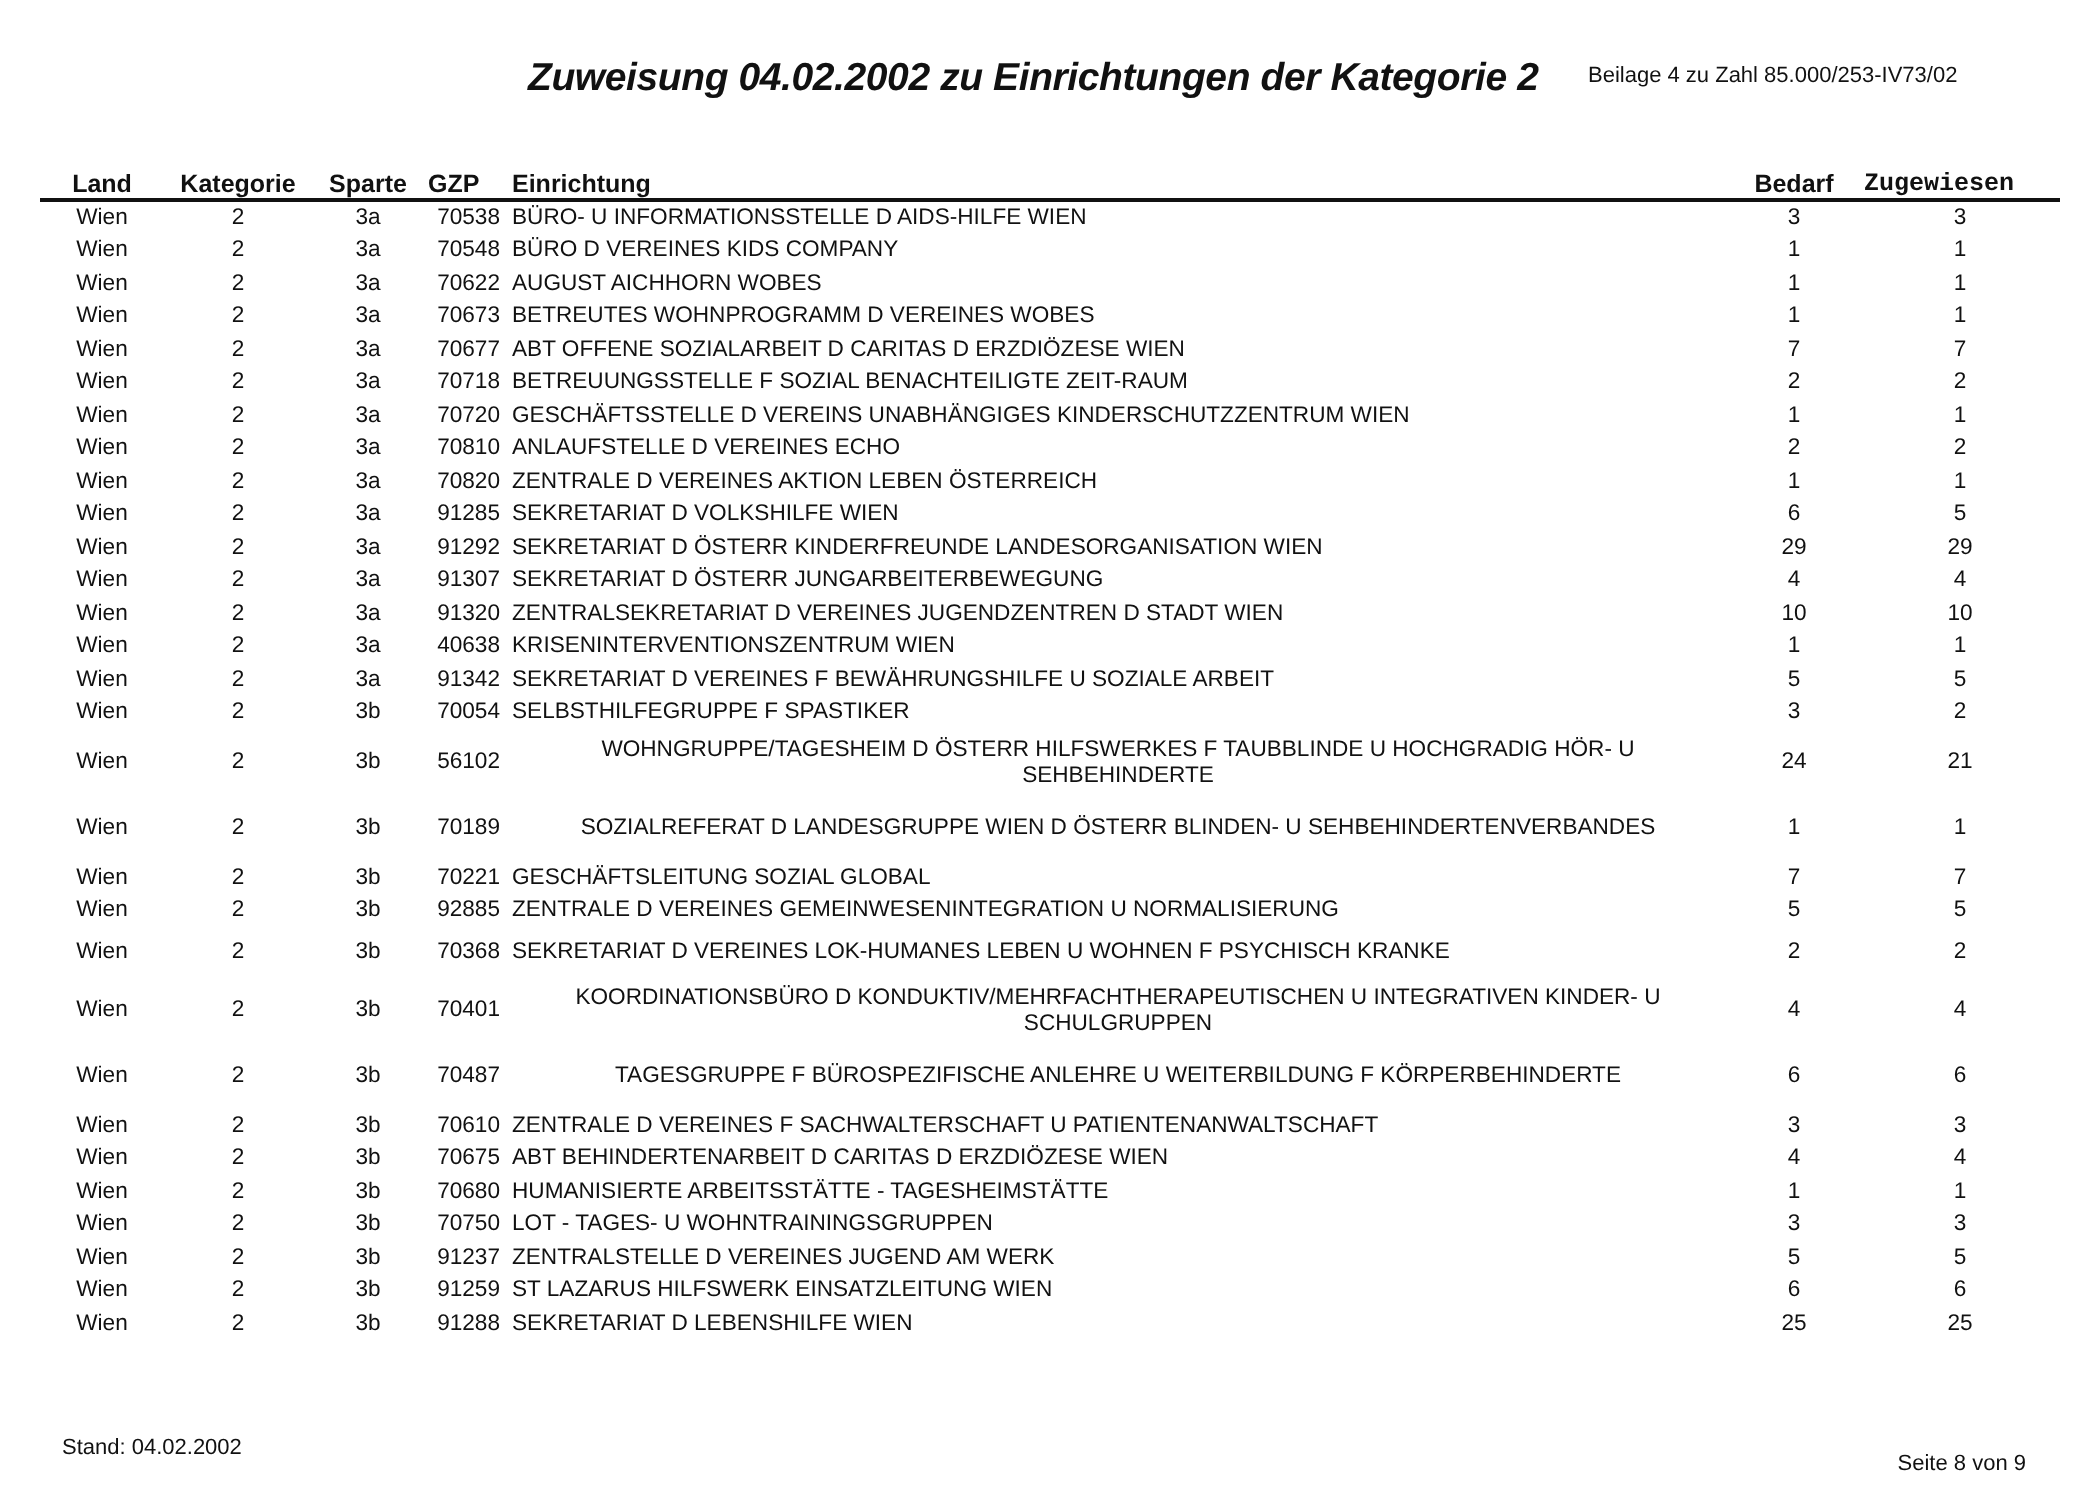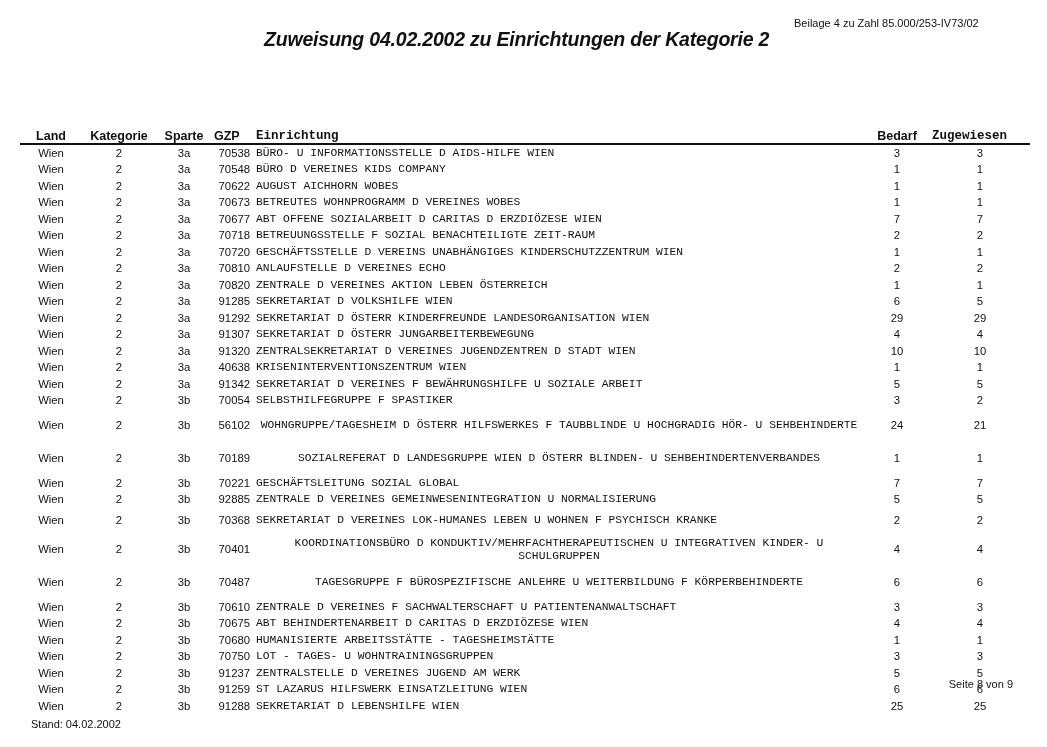--- a/index.html
+++ b/index.html
@@ -1,43 +1,43 @@
 <!DOCTYPE html>
 <html><head>
 <meta charset="utf-8">
 <style>
   html, body { margin:0; padding:0; background:#ffffff; }
   body { width:1047px; height:747px; position:relative; overflow:hidden;
          font-family:"Liberation Sans", sans-serif; color:#111; }
   .title { position:absolute; left:264px; top:28px; font-size:19.5px; font-weight:bold;
            font-style:italic; white-space:nowrap; letter-spacing:-0.2px; }
-  .beilage { position:absolute; left:794px; top:17px; font-size:11px; white-space:nowrap; }
-  table { position:absolute; left:20px; top:80px; border-collapse:collapse; font-size:11.3px;margin-top:44px; }
+  .beilage { position:absolute; left:794px; top:32px; font-size:11px; white-space:nowrap; }
+  table { position:absolute; left:20px; top:80px; border-collapse:collapse; font-size:11.3px; }
   th { font-weight:bold; font-size:12.5px; padding:0 2px 0 2px; height:19px; vertical-align:bottom;
        white-space:nowrap; border-bottom:2px solid #111; }
   td { padding:0 2px; height:16.5px; line-height:13px; vertical-align:middle; white-space:nowrap; }
   .c-land { width:58px; text-align:center; }
   .c-kat { width:70px; text-align:center; }
   .c-sp { width:52px; text-align:center; }
   .c-gzp { width:36px; text-align:right; padding-right:4px; }
-  .c-ein { width:606px; text-align:left;font-family:Liberation Mono, monospace; }
+  .c-ein { width:606px; text-align:left; }
   .c-bed { width:62px; text-align:center; }
   .c-zug { width:96px; text-align:center; }
   th.c-land { text-align:center; }
   th.c-kat { text-align:center; }
   th.c-sp { text-align:center; }
   th.c-gzp { text-align:left; }
   th.c-ein { text-align:left; }
   th.c-bed { text-align:center; }
   th.c-zug { text-align:left;font-family:Liberation Mono, monospace; }
   tr.tall td { height:33px; }
   tr.mid td { height:25px; }
   td.c-ein.wrap { white-space:normal; line-height:13px;text-align:center; }
   .footer-left { position:absolute; left:31px; top:718px; font-size:11px; }
-  .footer-right { position:absolute; right:34px; top:678px; font-size:11px; }
+  .footer-right { position:absolute; right:34px; top:726px; font-size:11px; }
 </style>
 </head>
 <body>
 
 <div class="title">Zuweisung 04.02.2002 zu Einrichtungen der Kategorie 2</div>
 <div class="beilage">Beilage 4 zu Zahl 85.000/253-IV73/02</div>
 
 <table>
   <thead>
     <tr>

